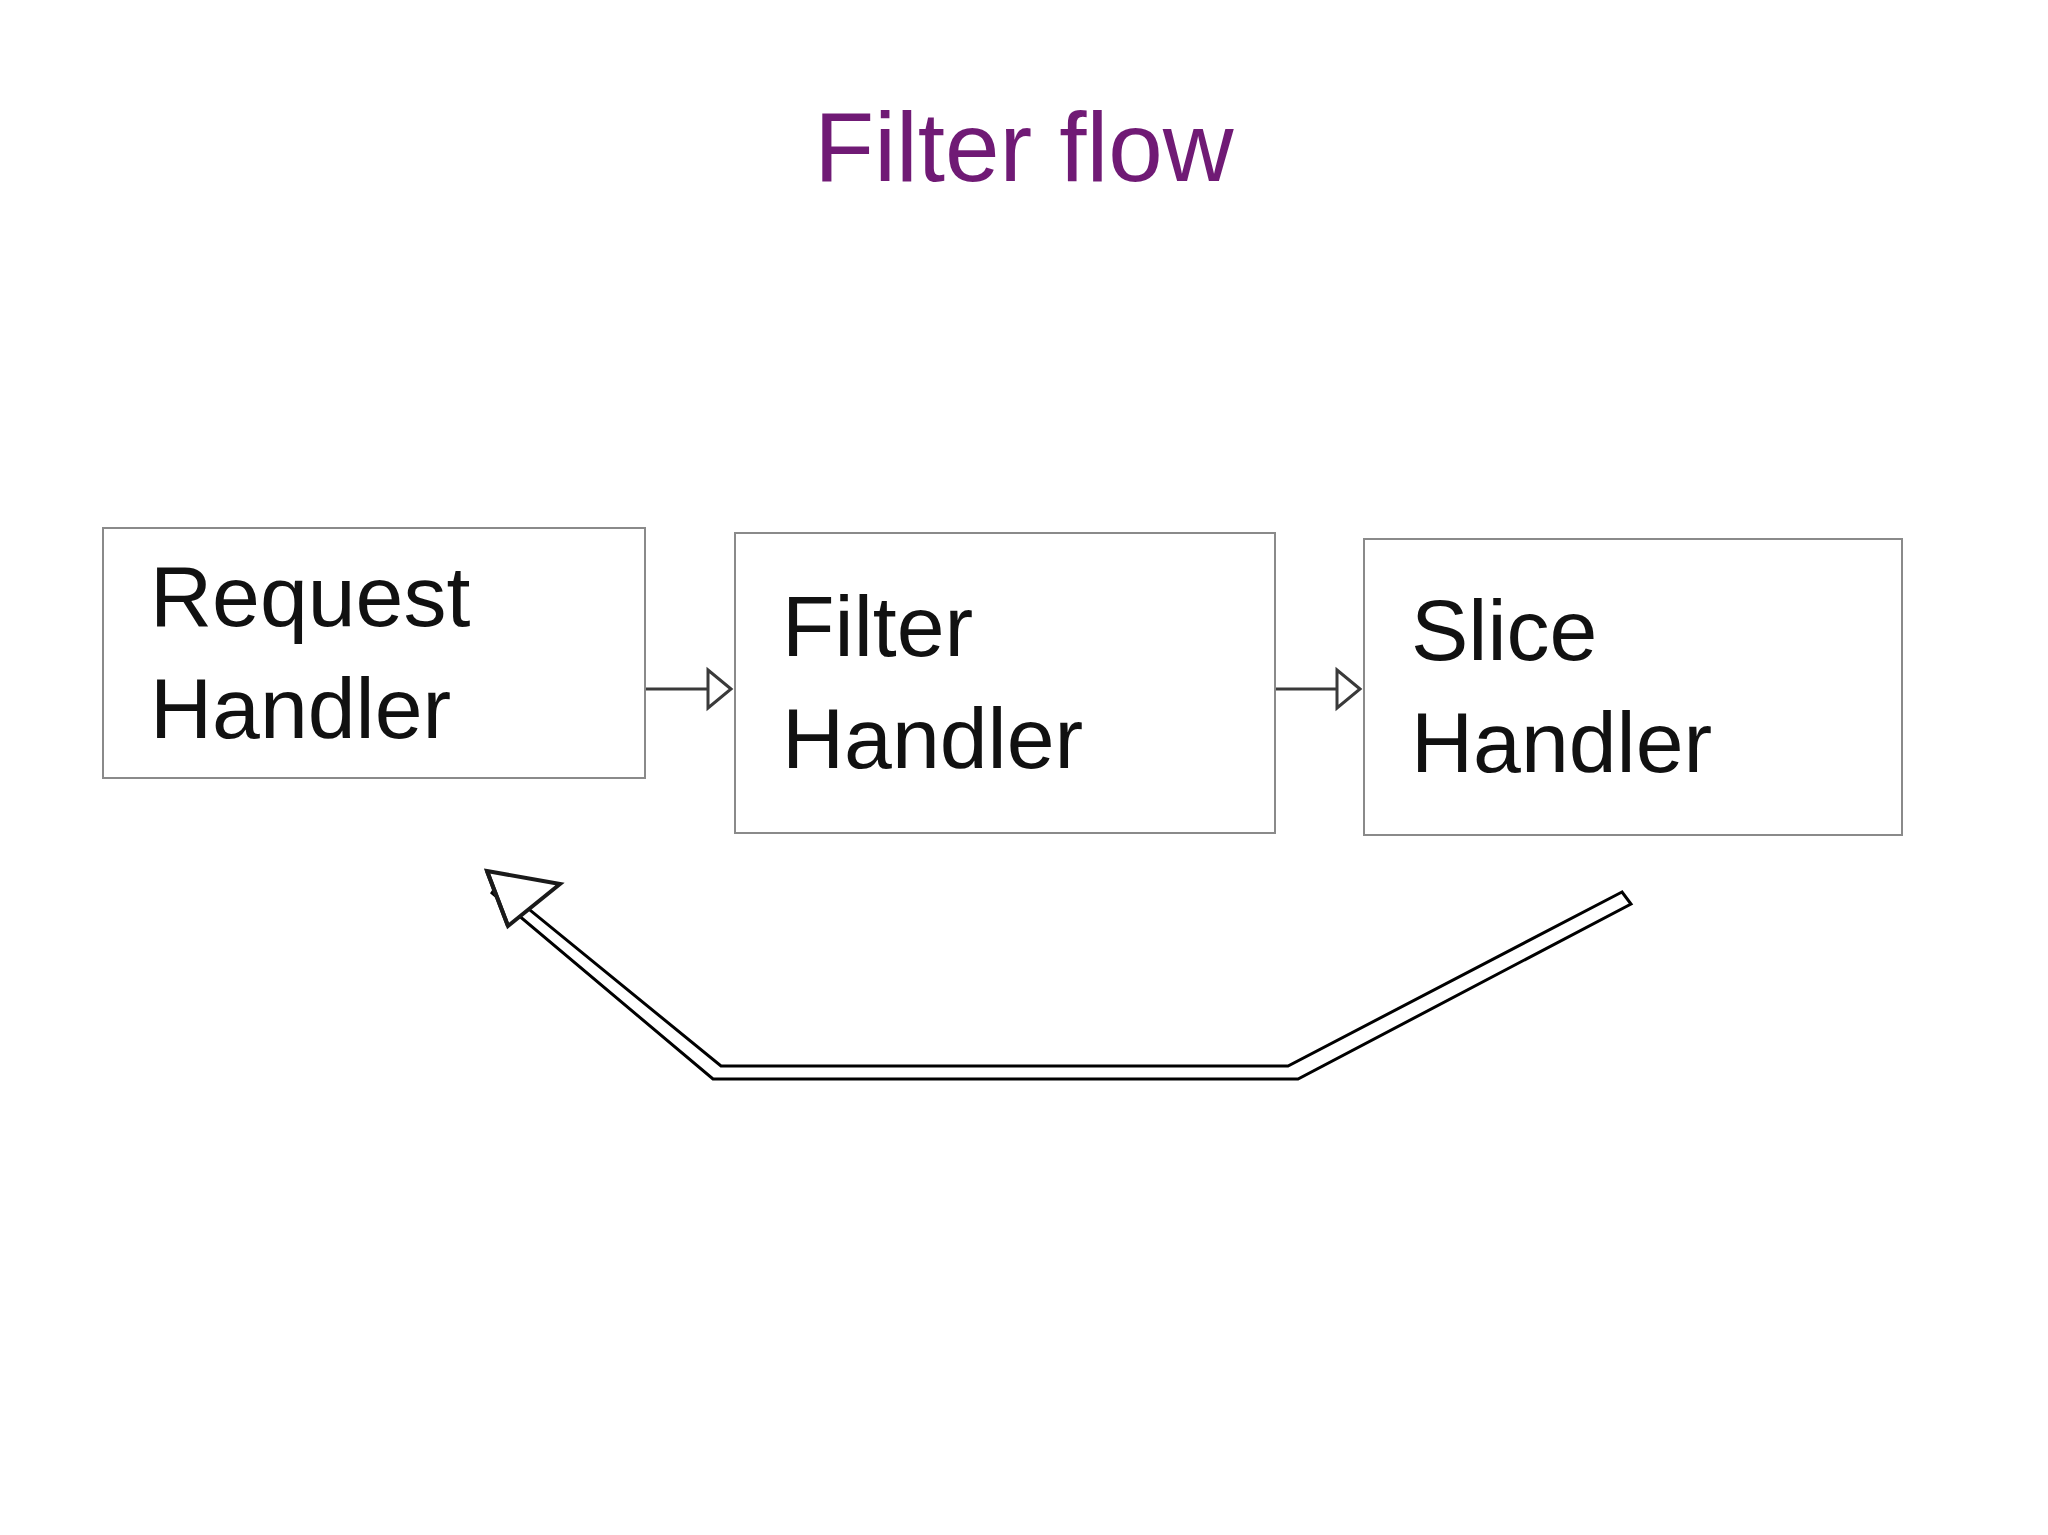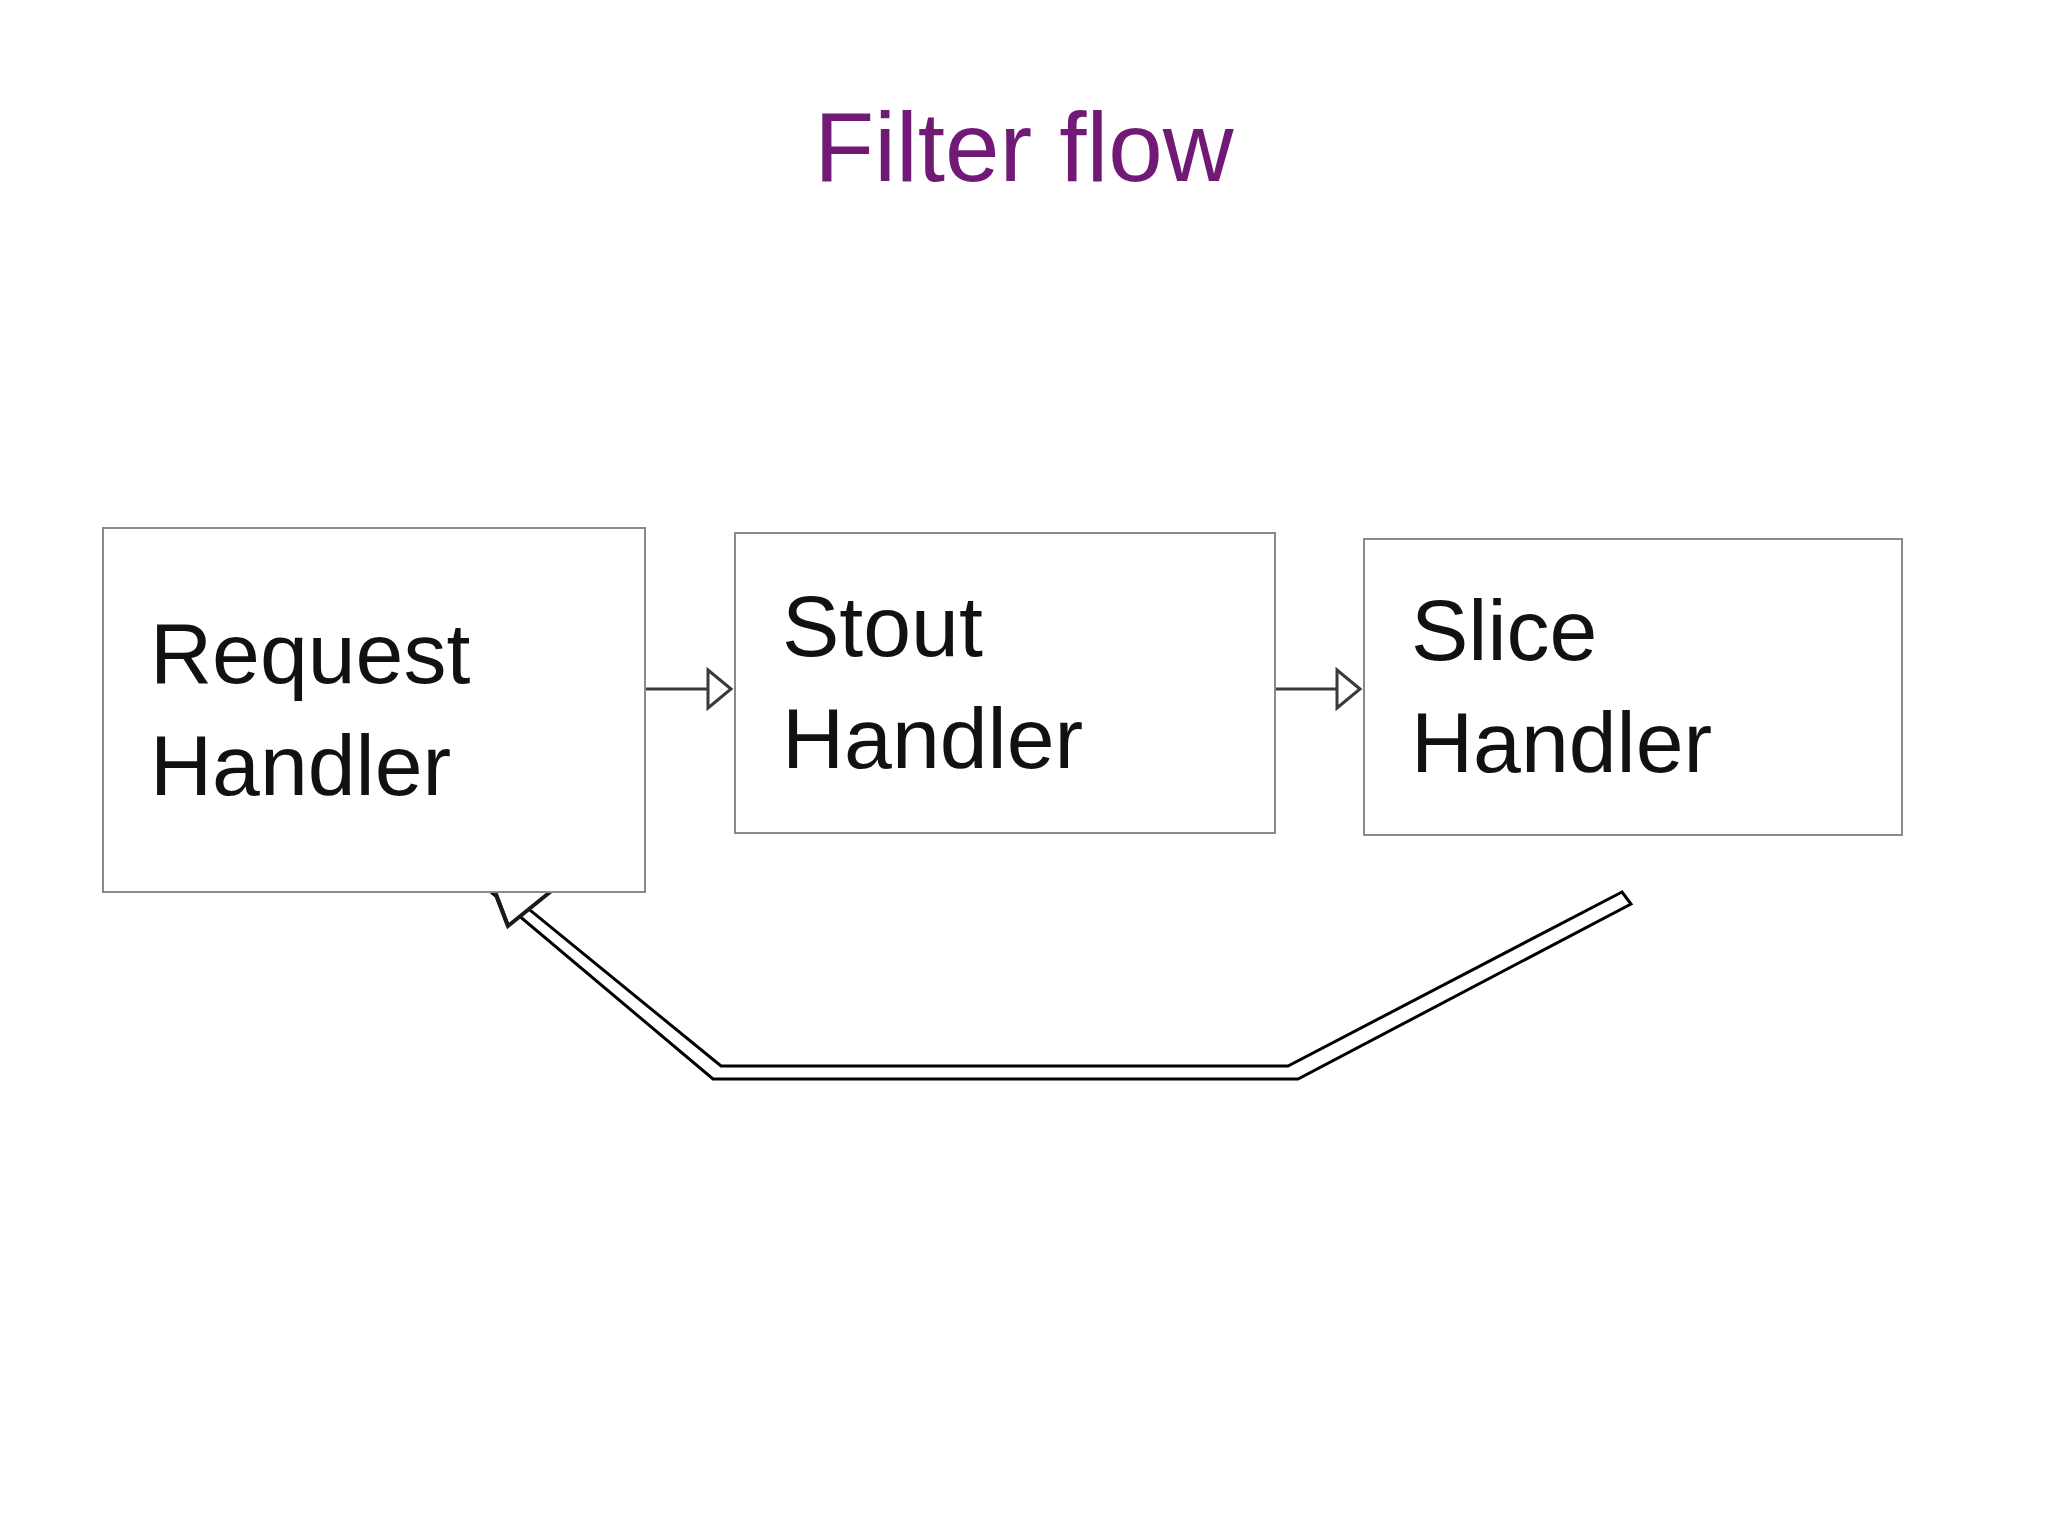--- a/index.html
+++ b/index.html
@@ -47,21 +47,21 @@
     transform: translateY(-50%);
     font-family: "Liberation Sans", sans-serif;
     font-size: 86px;
     line-height: 1.30;
     color: #111111;
     white-space: nowrap;
     font-weight: 400;
   }
   .flow-box-line { display: block; }
 
-  #box-request { left: 102px; top: 527px; width: 544px; height: 366px; }
+  #box-request { left: 102px; top: 527px; width: 544px; height: 252px; }
   #box-slice   { left: 734px; top: 532px; width: 542px; height: 302px; }
   #box-stout   { left: 1363px; top: 538px; width: 540px; height: 298px; }
 
   #flow-svg {
     position: absolute;
     left: 0;
     top: 0;
     width: 2048px;
     height: 1535px;
     pointer-events: none;
@@ -105,21 +105,21 @@
 
   <div class="flow-box" id="box-request">
     <div class="flow-box-text">
       <span class="flow-box-line">Request</span>
       <span class="flow-box-line">Handler</span>
     </div>
   </div>
 
   <div class="flow-box" id="box-slice">
     <div class="flow-box-text">
-      <span class="flow-box-line">Stout</span>
+      <span class="flow-box-line">Filter</span>
       <span class="flow-box-line">Handler</span>
     </div>
   </div>
 
   <div class="flow-box" id="box-stout">
     <div class="flow-box-text">
       <span class="flow-box-line">Slice</span>
       <span class="flow-box-line">Handler</span>
     </div>
   </div>

